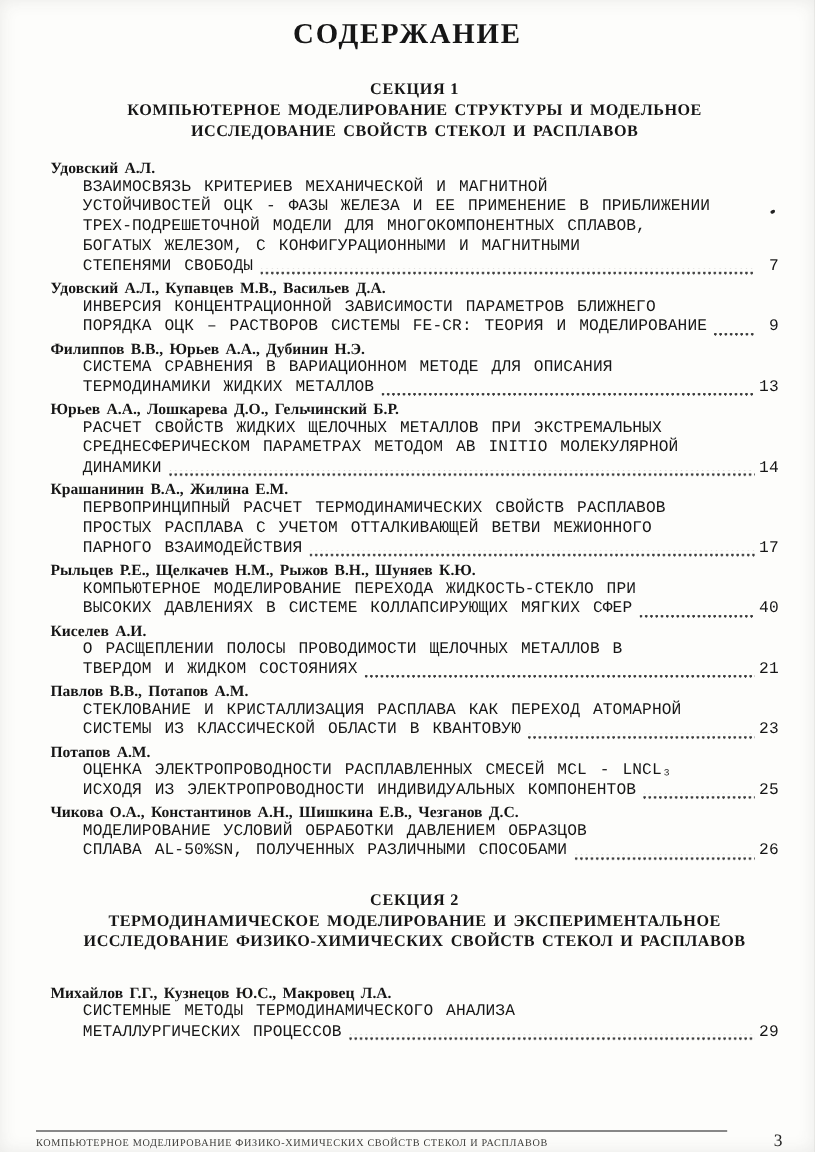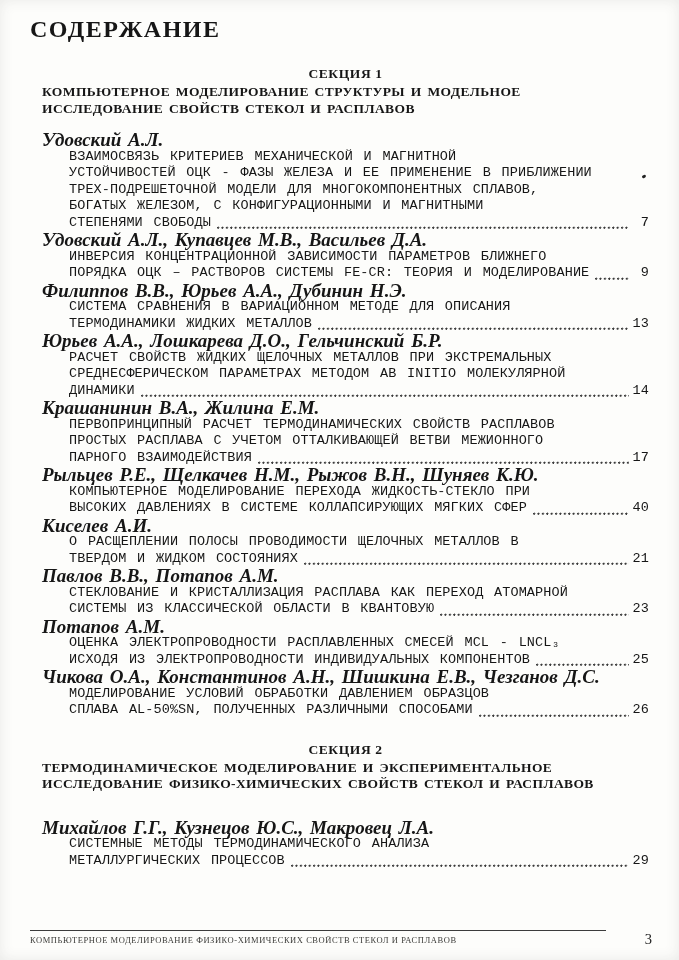--- a/index.html
+++ b/index.html
@@ -11,49 +11,49 @@
     background: #fdfdfb;
     box-sizing: border-box;
     padding: 16px 30px 0 30px;
     overflow: hidden;
     font-family: "Liberation Serif", "DejaVu Serif", serif;
     color: #161616;
     box-shadow: inset 0 0 14px rgba(60,60,55,0.10);
   }
   .doc-title {
     margin: 0;
+    text-align: center;
     font-size: 24px;
     font-weight: bold;
     letter-spacing: 1.5px;
     line-height: 27px;
   }
   .section { margin-top: 22px; margin-left: 12px; }
   .section-label {
     text-align: center;
     font-size: 13.5px;
     font-weight: bold;
     letter-spacing: 0.6px;
     line-height: 17px;
     margin-bottom: 2px;
   }
-  .section-title { }
+  .section-title { text-align: center; }
   .section-title > div {
     font-size: 13.5px;
     font-weight: bold;
     letter-spacing: 0.4px;
     word-spacing: 2px;
     line-height: 16.5px;
   }
   .entry-list { margin-top: 15px; }
   .section:nth-of-type(2) .entry-list { margin-top: 27px; }
   .entry { margin-bottom: 1px; }
   .authors {
-    font-size: 19px;
-    font-weight: bold;
-    font-style: italic;
+    font-size: 13px;
+    font-weight: bold;
     line-height: 16.5px;
     word-spacing: 2px;
   }
   .t-line {
     padding-left: 27px;
     font-size: 13.5px;
     line-height: 16.5px;
     letter-spacing: 0.1px;
     word-spacing: 2.5px;
     white-space: nowrap;
@@ -83,21 +83,21 @@
     width: 4px;
     height: 3px;
     background: #222;
     border-radius: 50% 40% 60% 50%;
     transform: rotate(-20deg);
   }
   .footer {
     position: absolute;
     left: 30px;
     right: 27px;
-    bottom: 14px;
+    bottom: 2px;
     display: flex;
     align-items: flex-start;
     justify-content: space-between;
   }
   .footer-left { width: 576px; }
   .footer-rule { border-top: 1.4px solid #3c3c3c; margin-bottom: 4px; }
   .footer-text {
     font-size: 8.5px;
     letter-spacing: 0.55px;
     color: #3b3b38;

